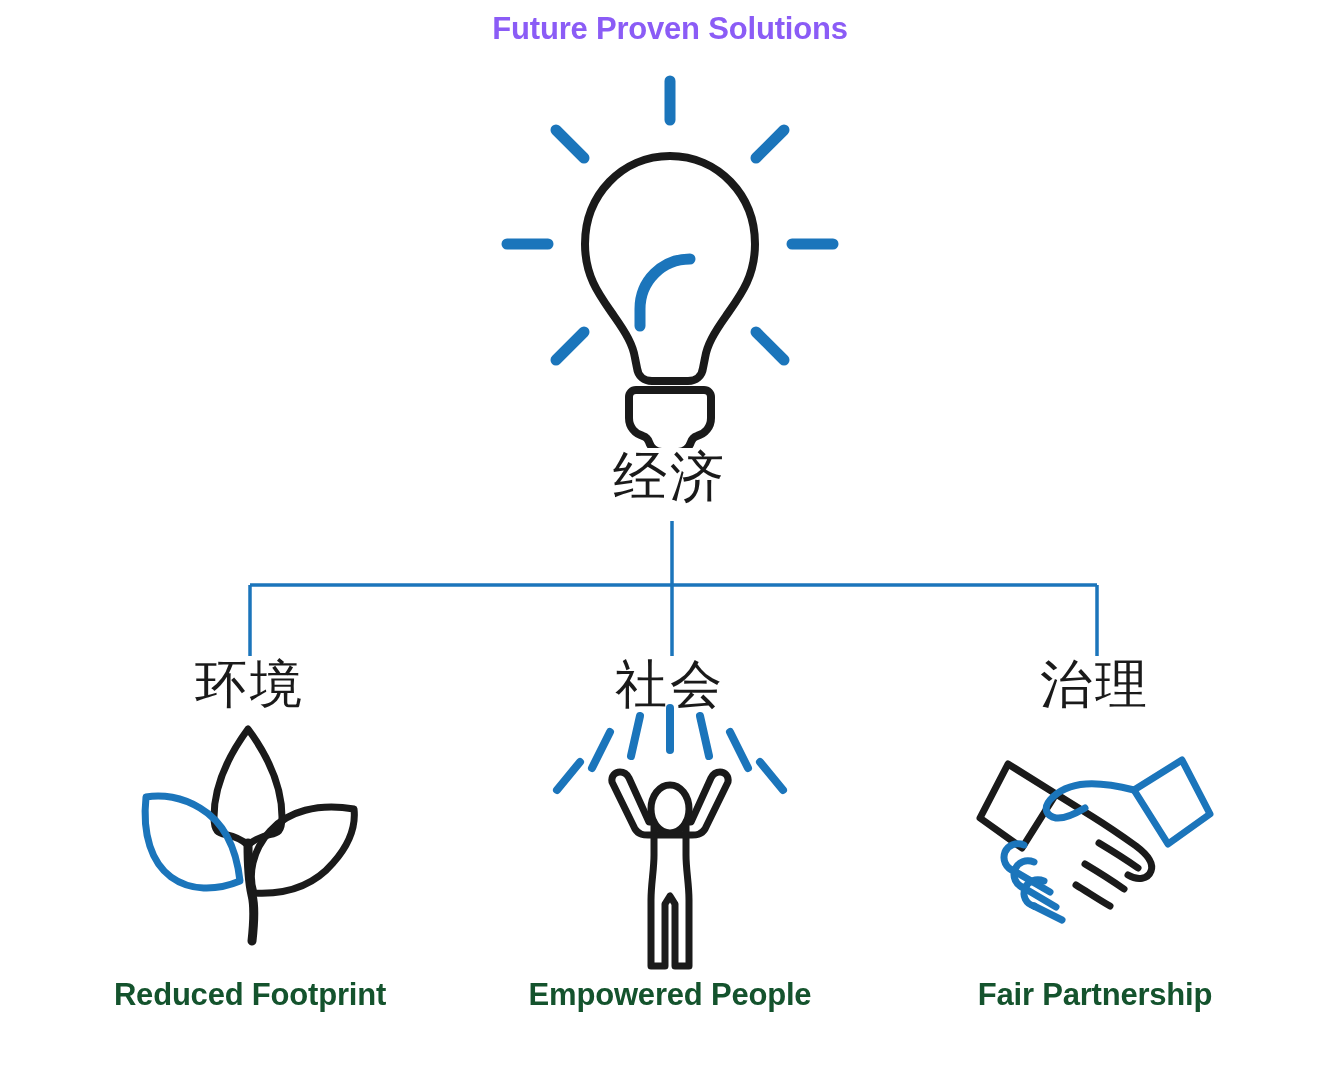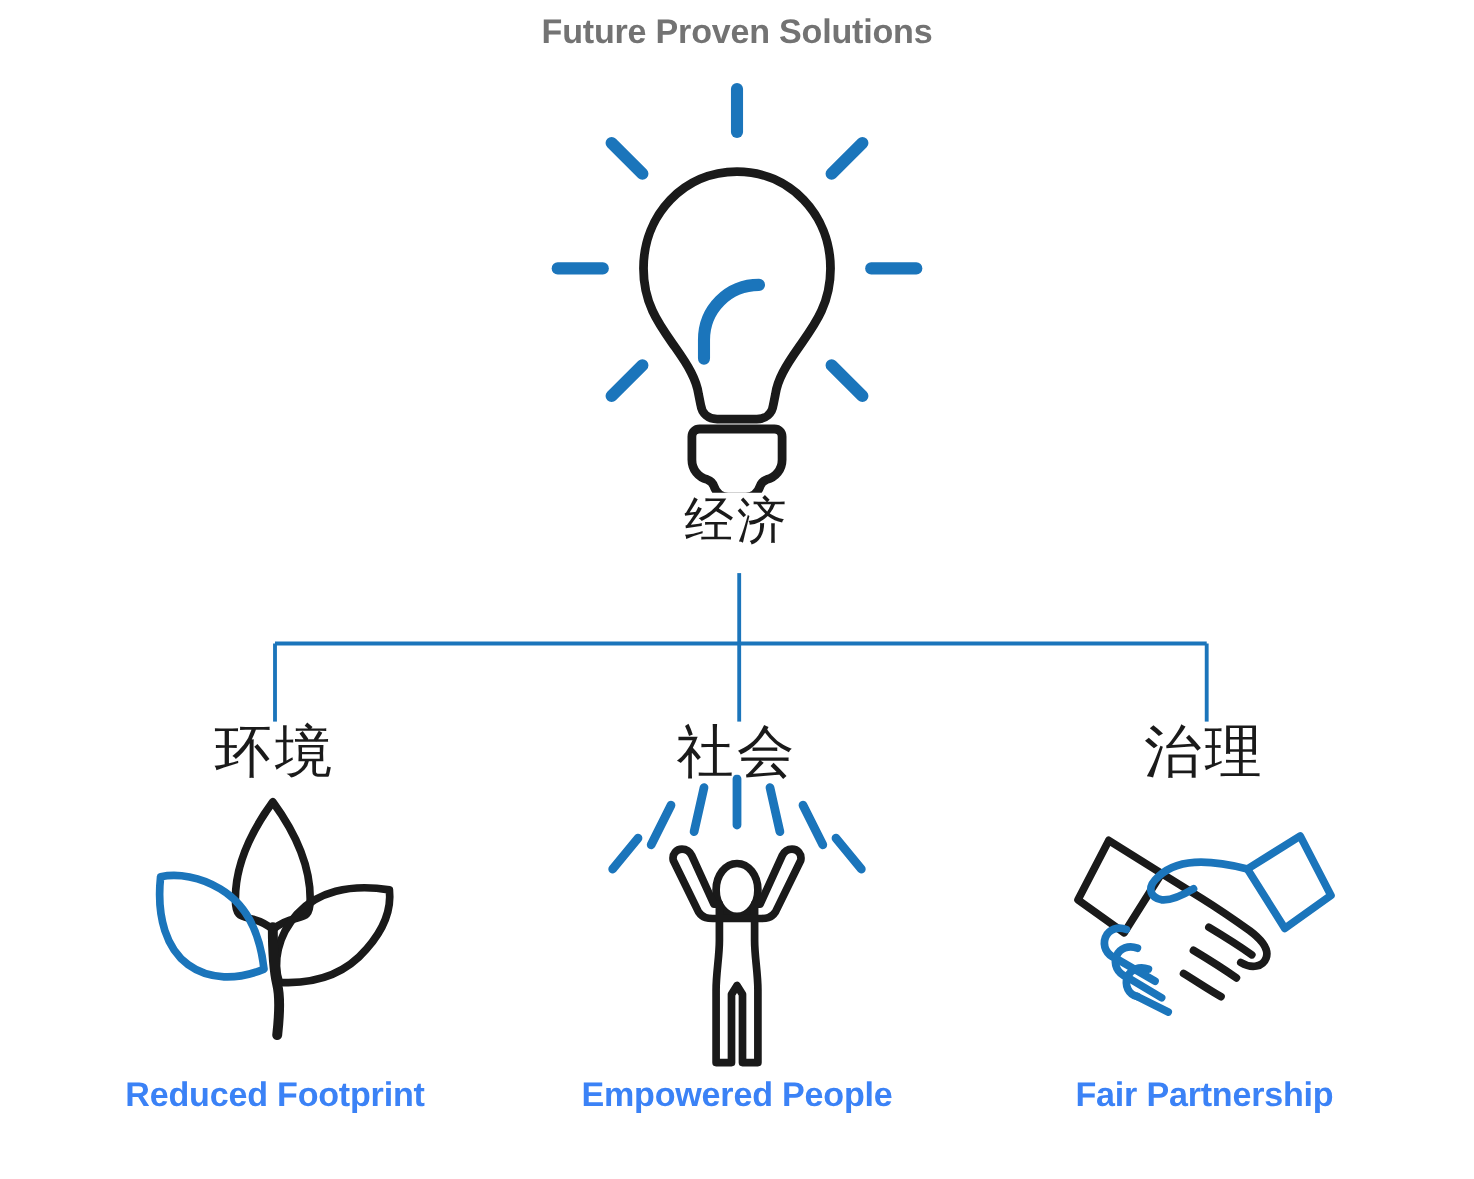--- a/index.html
+++ b/index.html
@@ -23,42 +23,42 @@
   
   .title {
     position: absolute;
     top: 12px;
     left: 0;
     width: 1340px;
     text-align: center;
     font-size: 31px;
     font-weight: bold;
     letter-spacing: -0.2px;
-    color: #737373;
+    color: #8b5cf6;
     line-height: 1.1;
   }
 
   
   .top-node {
     position: absolute;
     top: 68px;
     left: 480px;
     width: 380px;
     height: 450px;
   }
   .bulb-icon {
     display: block;
     margin: 0 auto;
     width: 380px;
     height: 380px;
   }
   .node-label-cn {
     text-align: center;
     font-family: "DejaVu Sans", "Liberation Sans", sans-serif;
-    font-size: 45px;
+    font-size: 54px;
     color: #1a1a1a;
     line-height: 1;
     letter-spacing: 3px;
     margin-top: 2px;
   }
 
   
   .connector {
     position: absolute;
     top: 510px;
@@ -100,21 +100,21 @@
     height: 270px;
     display: flex;
     align-items: center;
     justify-content: center;
   }
   .branch-icon-wrap svg { display: block; }
 
   .branch-caption {
     font-size: 31px;
     font-weight: bold;
-    color: #3b82f6;
+    color: #14532d;
     letter-spacing: -0.2px;
     line-height: 1.1;
     margin-top: 6px;
   }
 
   .ico-black { stroke: #1a1a1a; fill: none; }
   .ico-blue  { stroke: #1b75bb; fill: none; }
 </style>
 </head>
 <body>

